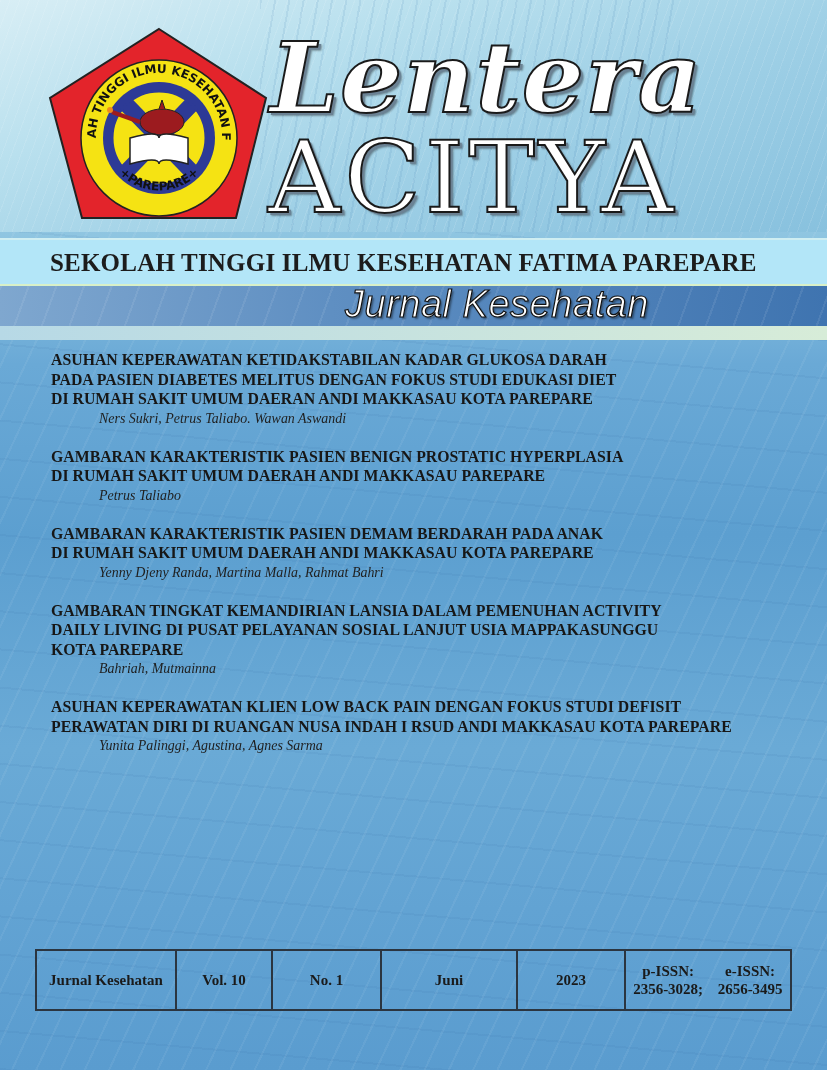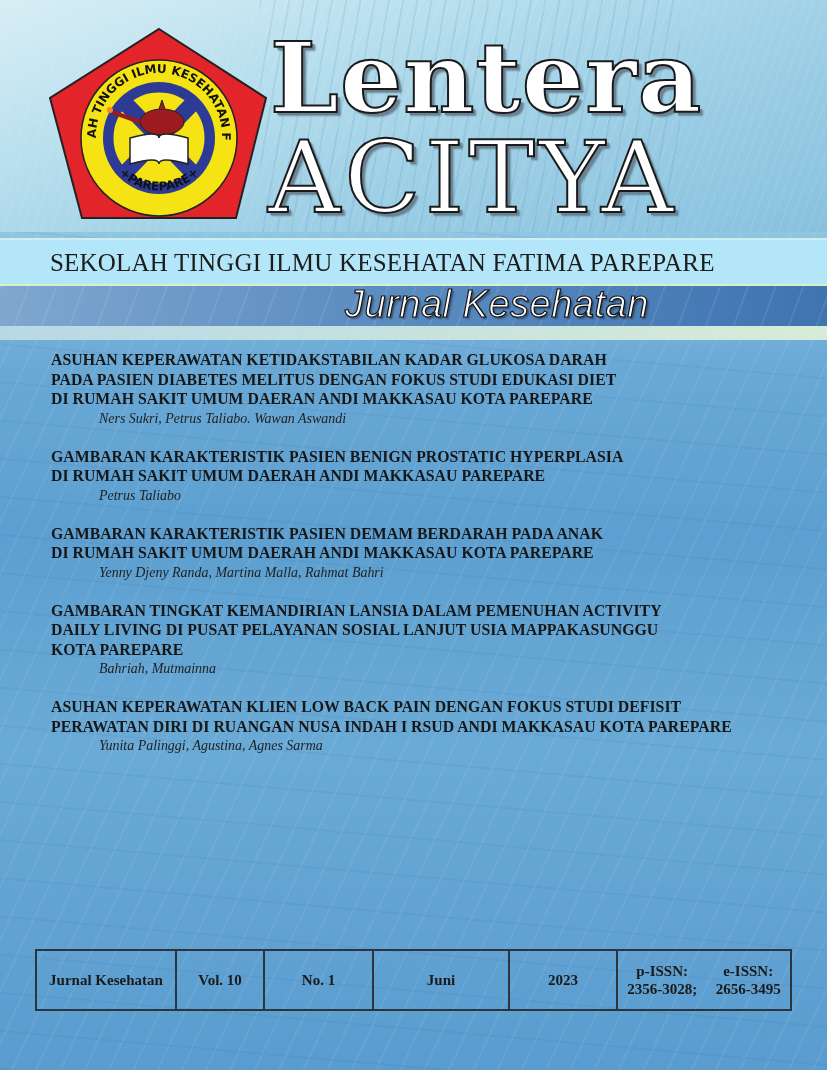--- a/index.html
+++ b/index.html
@@ -24,29 +24,29 @@
   }
   
   .logo { position:absolute; left:46px; top:26px; width:226px; height:196px; }
   
   .title-lentera, .title-acitya {
     position:absolute; color:#fff; font-family:"DejaVu Serif", "Liberation Serif", serif;
     -webkit-text-stroke:2px #1a1a1a;
     text-shadow: 3px 3px 0 #6b8294, 4px 4px 2px rgba(0,0,0,0.35);
     letter-spacing:1px; white-space:nowrap;
   }
-  .title-lentera { left:270px; top:28px; font-size:98px; line-height:100px; font-weight:bold; }
+  .title-lentera { left:270px; top:28px; font-size:98px; line-height:100px; font-weight:bold;font-style:italic; }
   .title-acitya  { left:268px; top:128px; font-size:100px; line-height:100px; letter-spacing:4px; }
   
   .band-light {
     position:absolute; left:0; top:238px; width:827px; height:44px;
     background:#b3e6f8; border-top:2px solid #cfeef2; border-bottom:2px solid #d8f0c8;
   }
   .institution {
-    position:absolute; left:50px; top:249px; font-size:25px; font-weight:normal; color:#1c1c1c;
+    position:absolute; left:50px; top:249px; font-size:25px; font-weight:bold; color:#1c1c1c;
     letter-spacing:0.2px; white-space:nowrap;
   }
   .band-dark {
     position:absolute; left:0; top:286px; width:827px; height:40px;
     background:
       repeating-linear-gradient(110deg, rgba(255,255,255,0.08) 0 2px, rgba(255,255,255,0) 2px 26px),
       linear-gradient(90deg, #7fa7cf 0%, #5f8fc2 40%, #3f74b0 100%);
   }
   .band-pale {
     position:absolute; left:0; top:326px; width:827px; height:14px;
@@ -145,21 +145,21 @@
   </div>
   <div class="article">
     <div class="article-title">ASUHAN KEPERAWATAN KLIEN LOW BACK PAIN DENGAN FOKUS STUDI DEFISIT
 PERAWATAN DIRI DI RUANGAN  NUSA INDAH I RSUD ANDI MAKKASAU  KOTA PAREPARE</div>
     <div class="article-authors">Yunita Palinggi, Agustina, Agnes Sarma</div>
   </div>
 </div>
 
 <div class="info-table">
   <div class="info-cell" style="width:140px">Jurnal Kesehatan</div>
-  <div class="info-cell" style="width:88px">Vol. 10</div>
+  <div class="info-cell" style="width:96px">Vol. 10</div>
   <div class="info-cell" style="width:109px">No. 1</div>
   <div class="info-cell" style="width:136px">Juni</div>
   <div class="info-cell" style="width:108px">2023</div>
   <div class="info-cell" style="flex:1; ">
     <span>p-ISSN: 2356-3028;</span>
     <span>e-ISSN: 2656-3495</span>
   </div>
 </div>
 
 </body></html>

